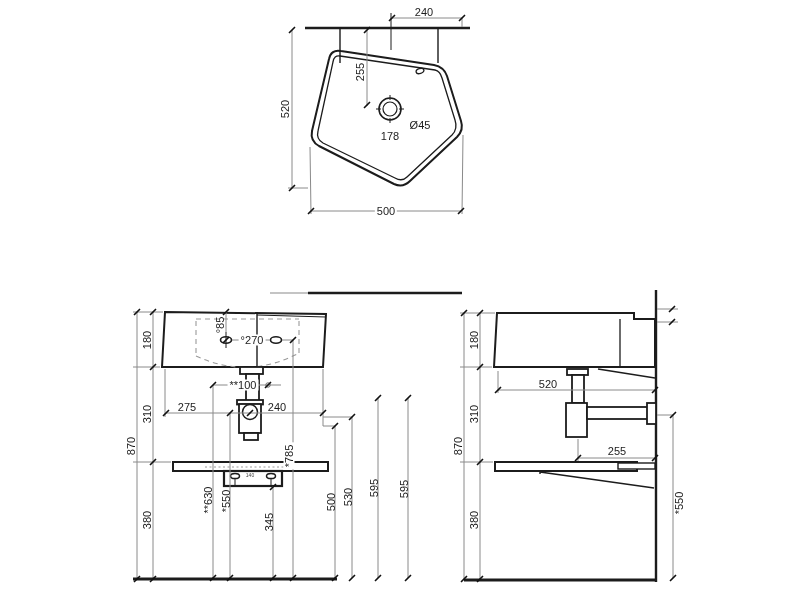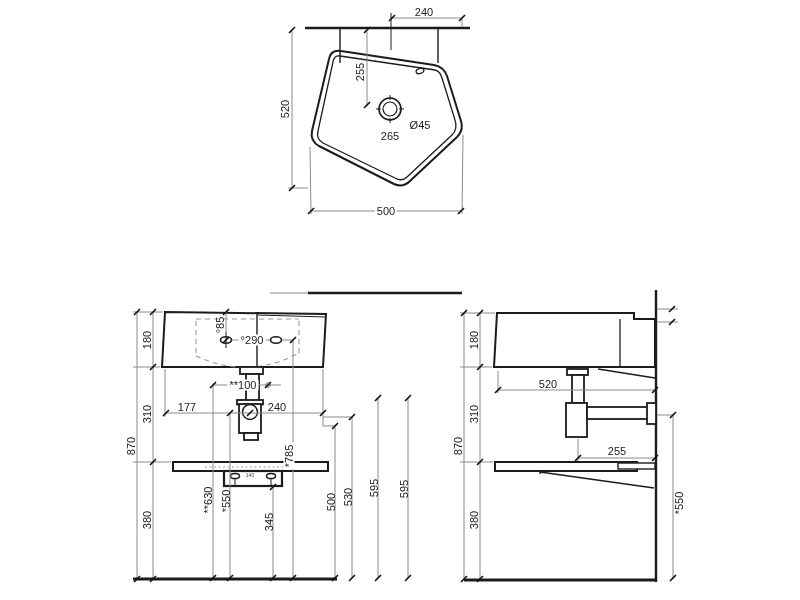--- a/index.html
+++ b/index.html
@@ -188,30 +188,30 @@
          M670,418 L676,412 M670,581 L676,575
          M669,312 L675,306 M669,325 L675,319"></path>
   </g>
 </svg>
 
 <div class="lbl" style="left:424px;top:12px">240</div>
 <div class="lbl v" style="left:285px;top:109px">520</div>
 <div class="lbl bg" style="left:386px;top:211px">500</div>
 <div class="lbl v" style="left:360px;top:72px">255</div>
 <div class="lbl" style="left:420px;top:125px">Ø45</div>
-<div class="lbl" style="left:390px;top:136px">265</div>
+<div class="lbl" style="left:390px;top:136px">178</div>
 
 <div class="lbl v" style="left:147px;top:340px">180</div>
 <div class="lbl v" style="left:147px;top:414px">310</div>
 <div class="lbl v" style="left:131px;top:446px">870</div>
 <div class="lbl v" style="left:147px;top:520px">380</div>
 <div class="lbl v" style="left:220px;top:325px">°85</div>
-<div class="lbl bg" style="left:252px;top:340px">°290</div>
+<div class="lbl bg" style="left:252px;top:340px">°270</div>
 <div class="lbl bg" style="left:243px;top:385px">**100</div>
-<div class="lbl" style="left:187px;top:407px">177</div>
+<div class="lbl" style="left:187px;top:407px">275</div>
 <div class="lbl" style="left:277px;top:407px">240</div>
 <div class="lbl tiny" style="left:250px;top:475px">140</div>
 <div class="lbl v" style="left:208px;top:500px">**630</div>
 <div class="lbl v" style="left:226px;top:501px">*550</div>
 <div class="lbl v bg" style="left:289px;top:456px">*785</div>
 <div class="lbl v" style="left:269px;top:522px">345</div>
 <div class="lbl v" style="left:331px;top:502px">500</div>
 <div class="lbl v" style="left:348px;top:497px">530</div>
 <div class="lbl v" style="left:374px;top:488px">595</div>
 <div class="lbl v" style="left:404px;top:489px">595</div>

